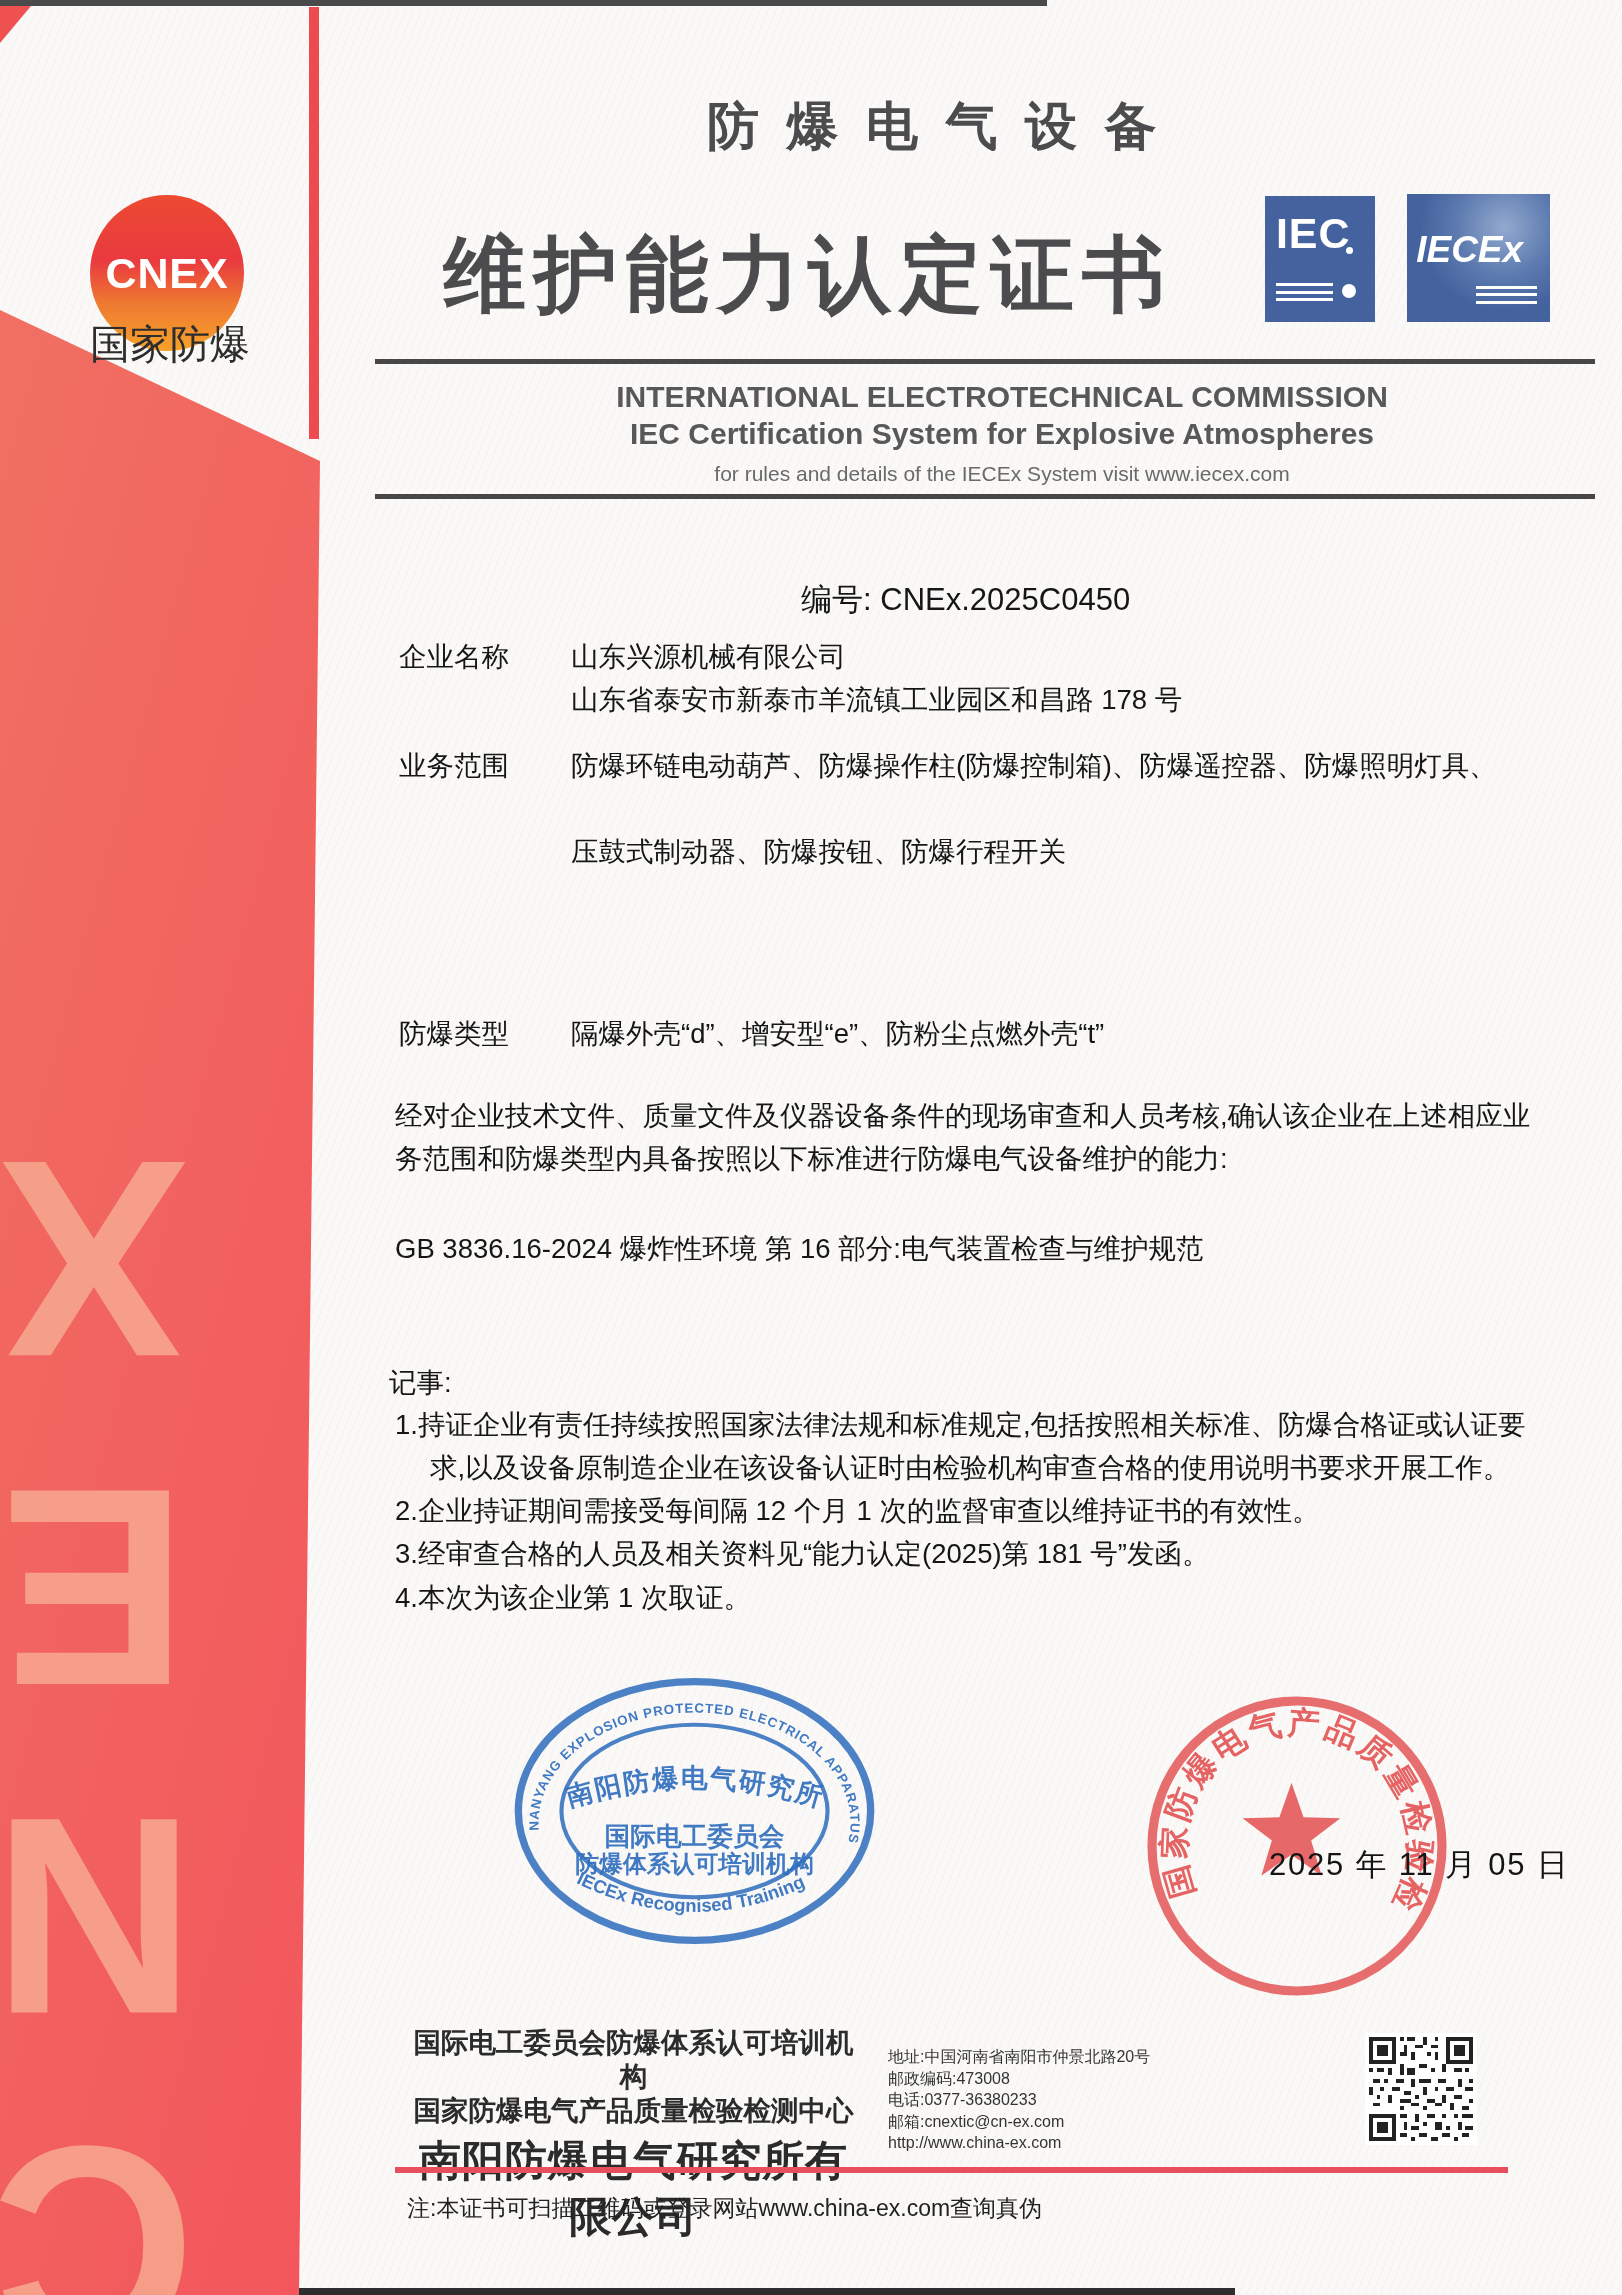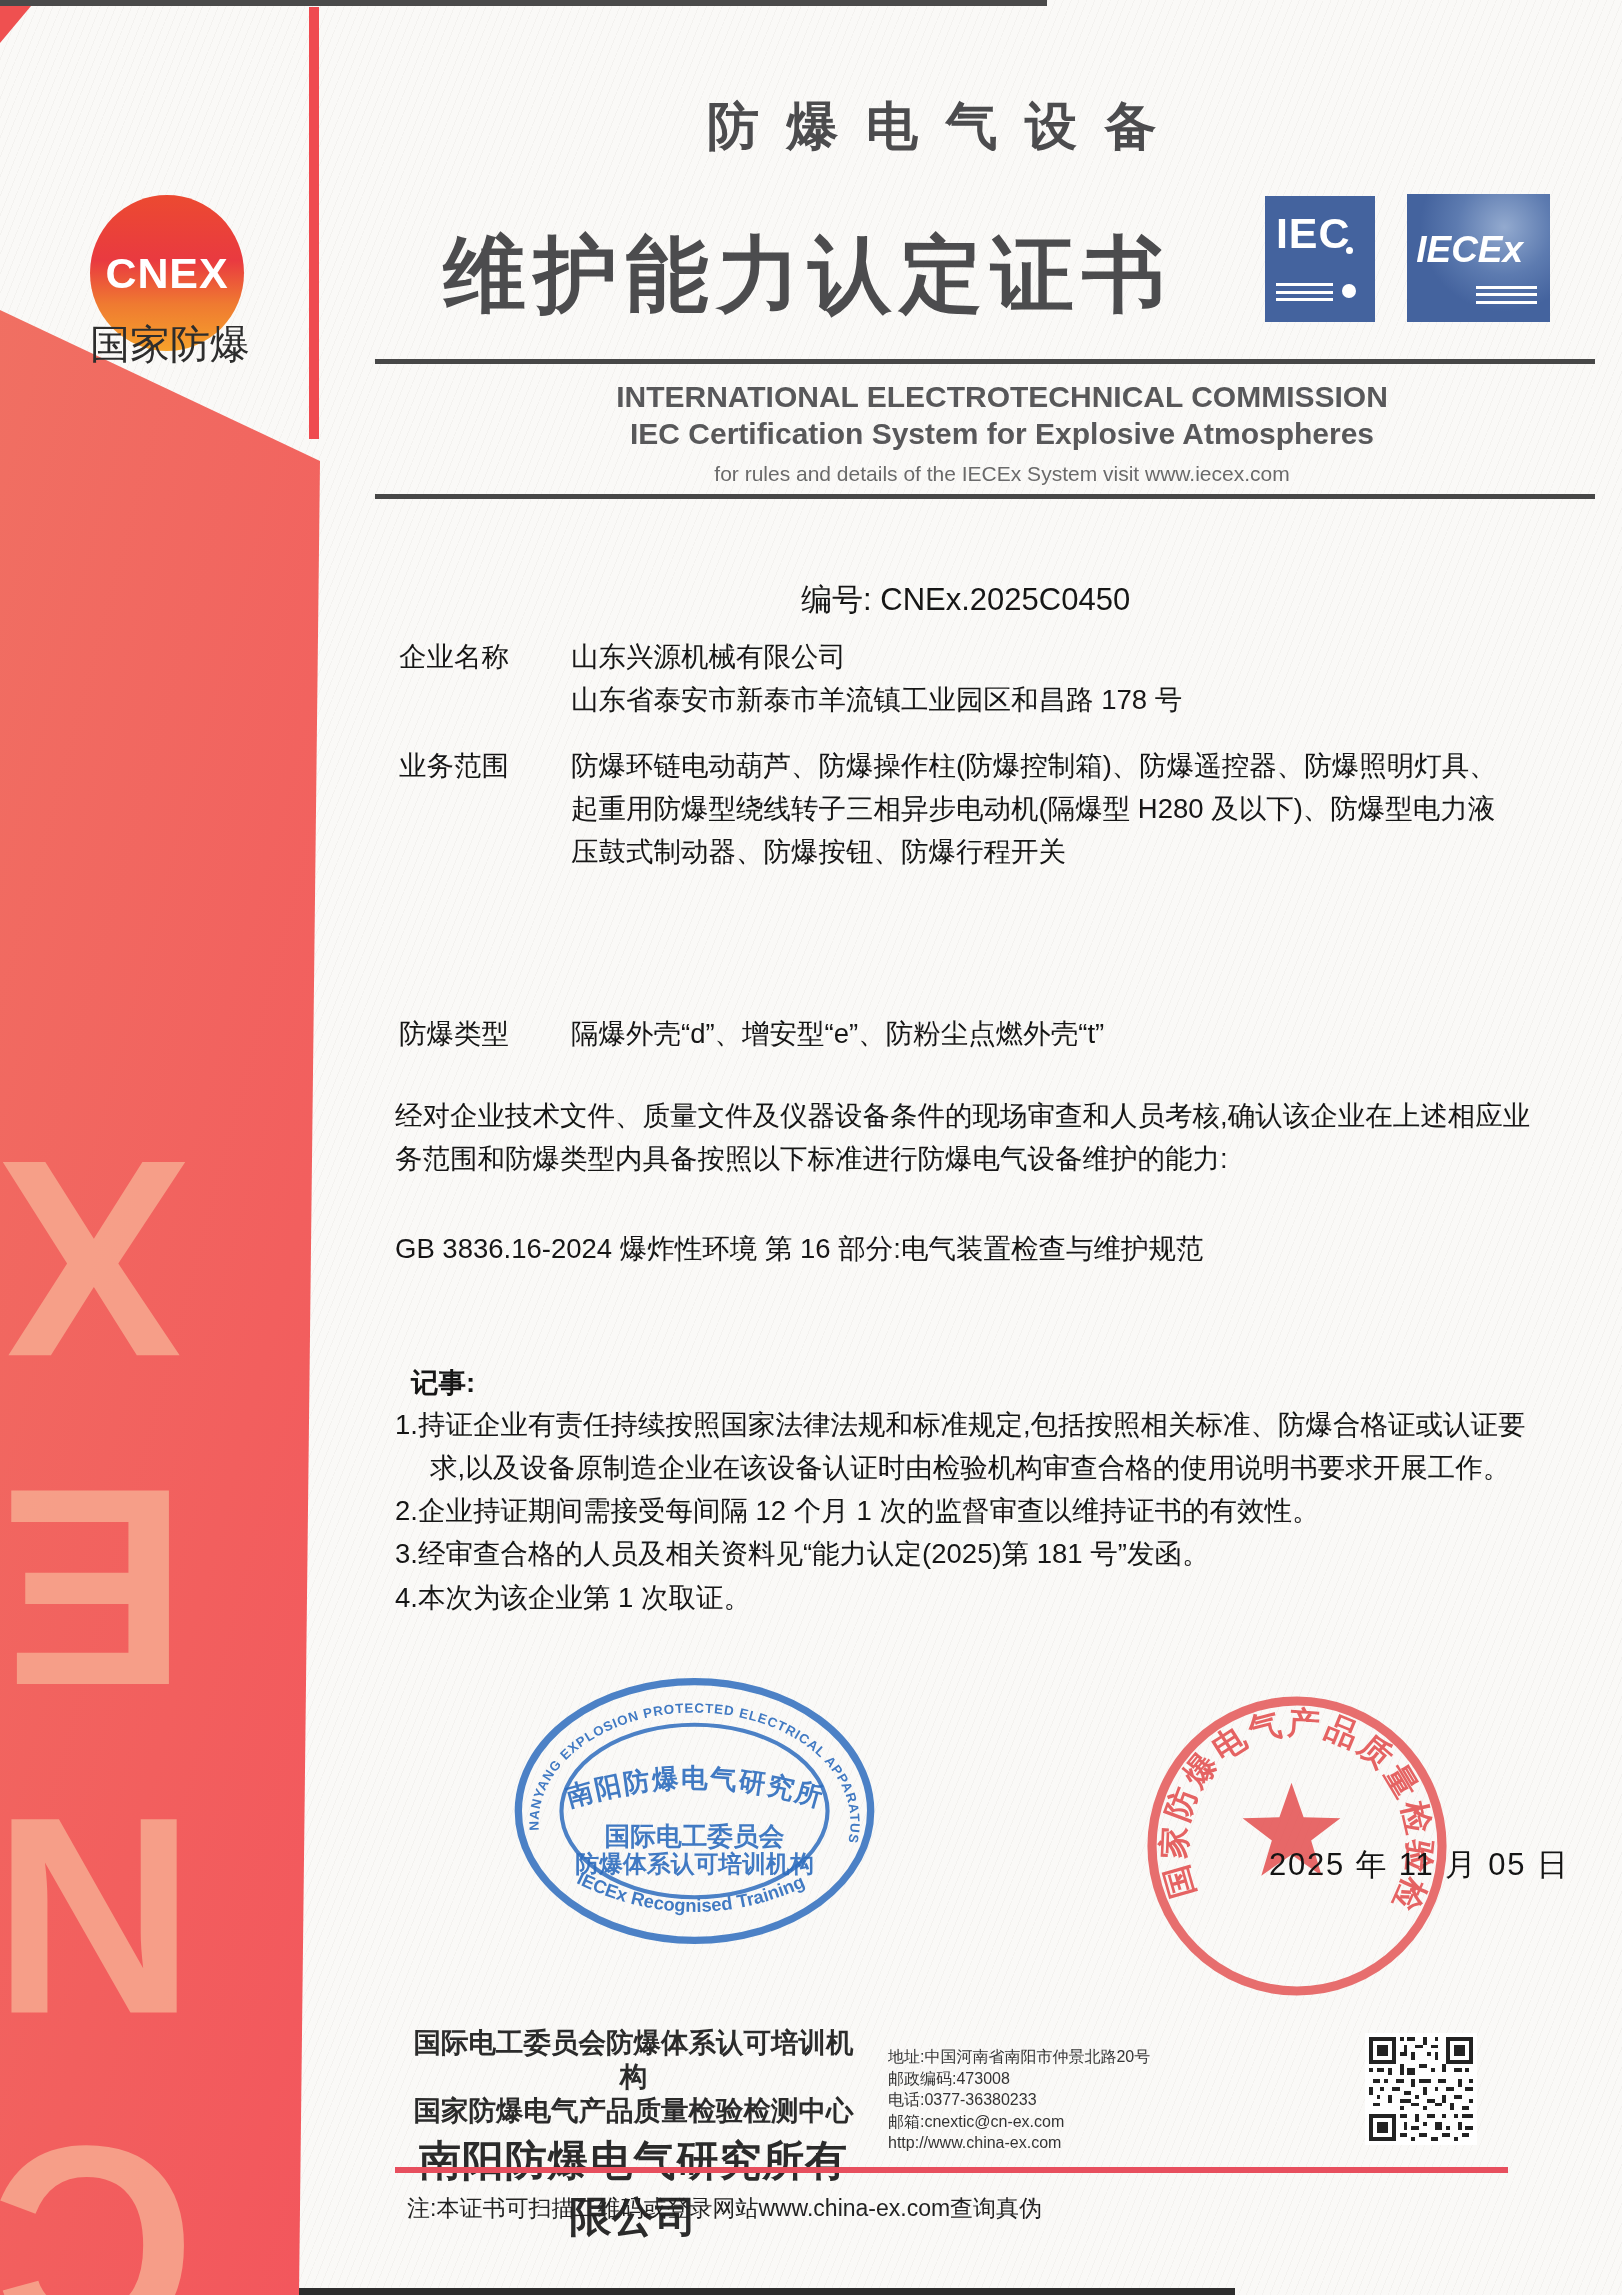--- a/index.html
+++ b/index.html
@@ -131,32 +131,31 @@
     <span>编号:</span>
     <span>CNEx.2025C0450</span>
   </div>
 
   <div class="t body-text" style="left:399px;top:639px;">企业名称</div>
   <div class="t body-text" style="left:571px;top:639px;">山东兴源机械有限公司</div>
   <div class="t body-text" style="left:571px;top:682px;">山东省泰安市新泰市羊流镇工业园区和昌路 178 号</div>
 
   <div class="t body-text" style="left:399px;top:748px;">业务范围</div>
   <div class="t body-text" style="left:571px;top:748px;">防爆环链电动葫芦、防爆操作柱(防爆控制箱)、防爆遥控器、防爆照明灯具、</div>
-  <div class="t body-text" style="left:571px;top:791px;">起重用防爆型绕线转子三相异步电动机(隔爆型 H280 及以下)、防爆型电力液</div>
   <div class="t body-text" style="left:571px;top:834px;">压鼓式制动器、防爆按钮、防爆行程开关</div>
 
   <div class="t body-text" style="left:399px;top:1016px;">防爆类型</div>
   <div class="t body-text" style="left:395px;top:1098px;">经对企业技术文件、质量文件及仪器设备条件的现场审查和人员考核,确认该企业在上述相应业</div>
 
   <div class="t body-text" style="left:571px;top:1016px;">隔爆外壳“d”、增安型“e”、防粉尘点燃外壳“t”</div>
   <div class="t body-text" style="left:395px;top:1141px;">务范围和防爆类型内具备按照以下标准进行防爆电气设备维护的能力:</div>
 
   <div class="t body-text" style="left:395px;top:1231px;">GB 3836.16-2024 爆炸性环境 第 16 部分:电气装置检查与维护规范</div>
 
-  <div class="t body-text" style="left:411px;top:1365px;font-weight:bold;">记事:</div>
+  <div class="t body-text" style="left:389px;top:1365px;">记事:</div>
   <div class="t body-text" style="left:395px;top:1407px;">1.持证企业有责任持续按照国家法律法规和标准规定,包括按照相关标准、防爆合格证或认证要</div>
   <div class="t body-text" style="left:430px;top:1450px;">求,以及设备原制造企业在该设备认证时由检验机构审查合格的使用说明书要求开展工作。</div>
   <div class="t body-text" style="left:395px;top:1493px;">2.企业持证期间需接受每间隔 12 个月 1 次的监督审查以维持证书的有效性。</div>
   <div class="t body-text" style="left:395px;top:1536px;">3.经审查合格的人员及相关资料见“能力认定(2025)第 181 号”发函。</div>
   <div class="t body-text" style="left:395px;top:1580px;">4.本次为该企业第 1 次取证。</div>
 
 
   <svg class="stamp" style="left:511px;top:1674px;" width="367" height="274" viewBox="0 0 400 298">
     <g fill="none" stroke="#2e6dbe" opacity="0.85">
       <ellipse cx="200" cy="149" rx="192" ry="141" stroke-width="8"></ellipse>

